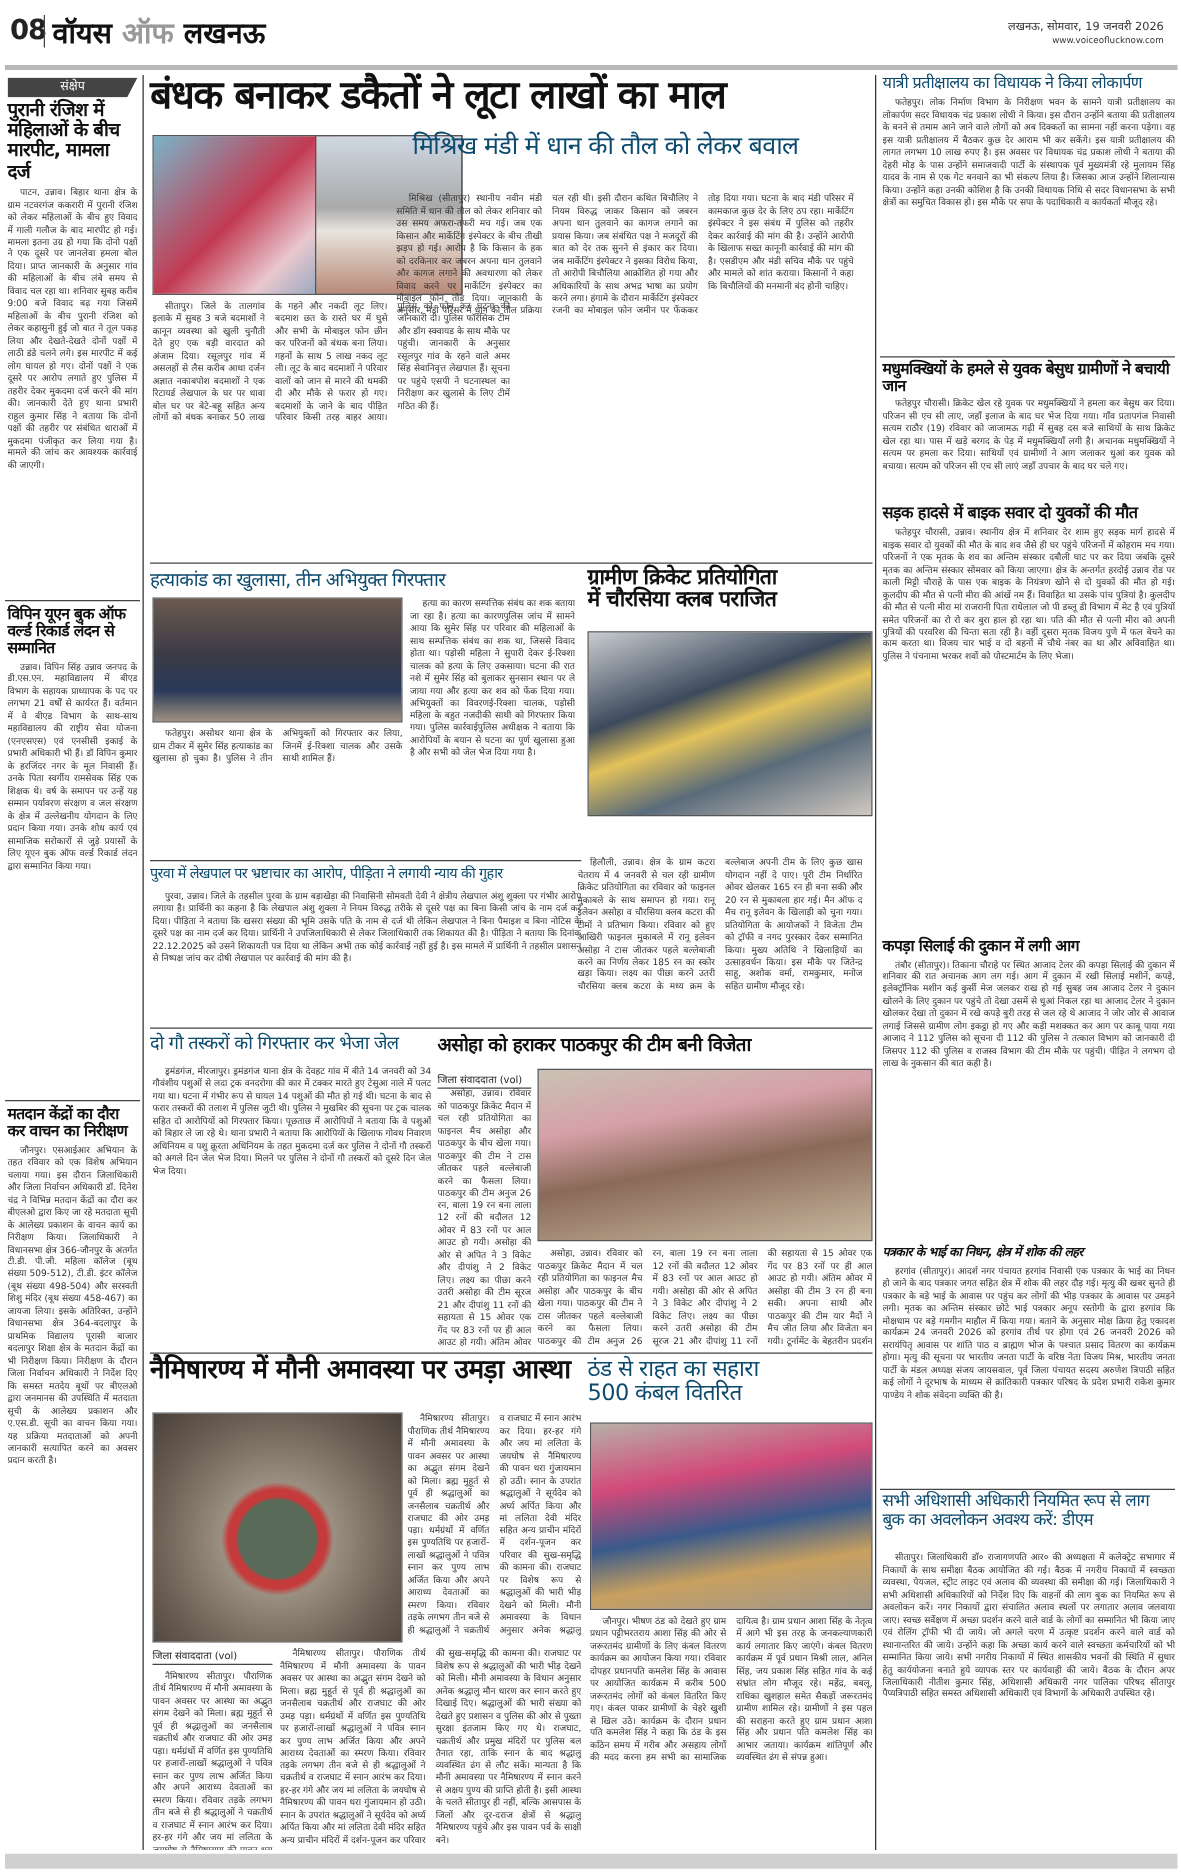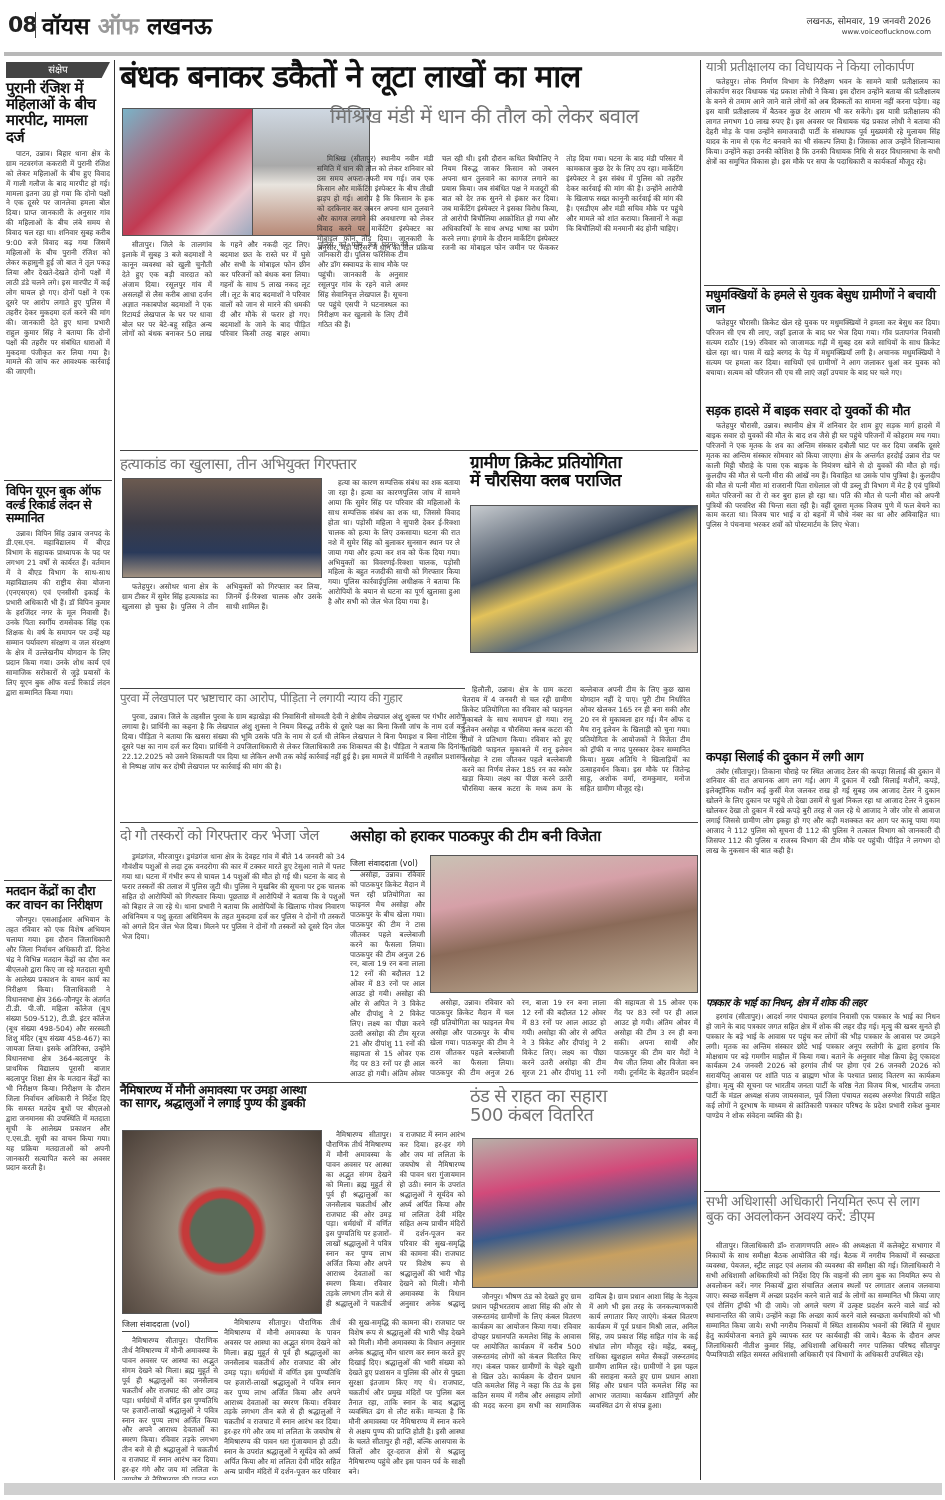--- a/index.html
+++ b/index.html
@@ -11,21 +11,21 @@
   .page-sep { left: 35px; top: 12px; width: 1px; height: 26px; background: #444; }
   .paper-name { left: 42px; top: 9px; font-size: 23px; font-weight: bold; color: #111; }
   .paper-name .mid { color: #999; }
   .section-title { left: 0; width: 945px; top: 8px; text-align: center; font-size: 24px; font-weight: bold; color: #333; }
   .dateline { right: 14px; top: 14px; font-size: 9px; color: #333; }
   .site { right: 14px; top: 28px; font-size: 7px; color: #333; }
   .rule-top { left: 4px; top: 52px; width: 938px; height: 4px; background: #b8b8b8; }
   .rule-bottom { left: 4px; top: 1483px; width: 938px; height: 12px; background: #d0d0d0; }
   .vline { width: 1px; background: #333; }
   .headline { font-weight: bold; color: #111; line-height: 1.08; letter-spacing: -0.5px; }
-  .headline-light { font-weight: normal; color: #737373; line-height: 1.08; letter-spacing: -0.5px; }
+  .headline-light { font-weight: normal; color: #0c4a6e; line-height: 1.08; letter-spacing: -0.5px; }
   .body-text { font-size: 7.2px; line-height: 1.38; color: #333; text-align: justify; overflow: hidden; }
   .body-text p { text-indent: 10px; }
   .cols2 { column-count: 2; column-gap: 8px; }
   .cols3 { column-count: 3; column-gap: 8px; }
   .photo { overflow: hidden; border: 1px solid #555; }
   .sankshep-tab { left: 6px; top: 62px; width: 104px; height: 16px; background: #444; color: #fff; font-size: 10px; text-align: center; line-height: 16px; clip-path: polygon(0 0, 100% 0, 92% 100%, 0 100%); }
   .byline { font-size: 8px; color: #222; border-bottom: 1px solid #444; padding-bottom: 2px; }
 </style>
 </head>
 <body>
@@ -122,23 +122,22 @@
 <div class="abs byline" style="left:350px; top:857px; width:75px;">जिला संवाददाता (vol)</div>
 <div class="abs photo" style="left:430px; top:855px; width:268px; height:138px; background: linear-gradient(170deg,#c9c2b4 0%,#d6a0a8 30%,#8a6a58 55%,#c8b8a0 100%);"></div>
 <div class="abs body-text" style="left:350px; top:870px; width:75px; height:208px;">
     <p>असोहा, उन्नाव। रविवार को पाठकपुर क्रिकेट मैदान में चल रही प्रतियोगिता का फाइनल मैच असोहा और पाठकपुर के बीच खेला गया। पाठकपुर की टीम ने टास जीतकर पहले बल्लेबाजी करने का फैसला लिया। पाठकपुर की टीम अनुज 26 रन, बाला 19 रन बना लाला 12 रनों की बदौलत 12 ओवर में 83 रनों पर आल आउट हो गयी। असोहा की ओर से अपित ने 3 विकेट और दीपांशु ने 2 विकेट लिए। लक्ष्य का पीछा करने उतरी असोहा की टीम सूरज 21 और दीपांशु 11 रनों की सहायता से 15 ओवर एक गेंद पर 83 रनों पर ही आल आउट हो गयी। अंतिम ओवर में असोहा की टीम 3 रन ही बना सकी। अपना साथी और पाठकपुर की टीम यार मैदों ने मैच जीत लिया और विजेता बन गयी। टूर्नामेंट के बेहतरीन प्रदर्शन के लिए मैन ऑफ द सीरीज पाठकपुर के अनुज व मैन ऑफ द मैच पाठकपुर के लाला को चुना गया। विजेता टीम को रानू त्रिवेदी और उप विजेता टीम को राजेश अग्निहोत्री ने ट्रॉफी प्रदान की। इस दौरान सतीश अग्निहोत्री, रामकुमार, प्रवीण, विनीत आदि लोग मौजूद रहे।</p>
   </div>
 <div class="abs body-text cols3" style="left:430px; top:998px; width:268px; height:80px;">
     <p>असोहा, उन्नाव। रविवार को पाठकपुर क्रिकेट मैदान में चल रही प्रतियोगिता का फाइनल मैच असोहा और पाठकपुर के बीच खेला गया। पाठकपुर की टीम ने टास जीतकर पहले बल्लेबाजी करने का फैसला लिया। पाठकपुर की टीम अनुज 26 रन, बाला 19 रन बना लाला 12 रनों की बदौलत 12 ओवर में 83 रनों पर आल आउट हो गयी। असोहा की ओर से अपित ने 3 विकेट और दीपांशु ने 2 विकेट लिए। लक्ष्य का पीछा करने उतरी असोहा की टीम सूरज 21 और दीपांशु 11 रनों की सहायता से 15 ओवर एक गेंद पर 83 रनों पर ही आल आउट हो गयी। अंतिम ओवर में असोहा की टीम 3 रन ही बना सकी। अपना साथी और पाठकपुर की टीम यार मैदों ने मैच जीत लिया और विजेता बन गयी। टूर्नामेंट के बेहतरीन प्रदर्शन के लिए मैन ऑफ द सीरीज पाठकपुर के अनुज व मैन ऑफ द मैच पाठकपुर के लाला को चुना गया। विजेता टीम को रानू त्रिवेदी और उप विजेता टीम को राजेश अग्निहोत्री ने ट्रॉफी प्रदान की। इस दौरान सतीश अग्निहोत्री, रामकुमार, प्रवीण, विनीत आदि लोग मौजूद रहे।</p>
   </div>
 
 <div class="abs" style="left:120px; top:1082px; width:578px; height:1px; background:#444;"></div>
-<div class="abs headline" style="left:120px; top:1084px; width:345px; font-size:12px;">
+<div class="abs headline" style="left:120px; top:1084px; width:345px; font-size:21px;">
   <div>नैमिषारण्य में मौनी अमावस्या पर उमड़ा आस्था</div>
-  <div>का सागर, श्रद्धालुओं ने लगाई पुण्य की डुबकी</div>
 </div>
 <div class="abs photo" style="left:122px; top:1130px; width:200px; height:184px; background: radial-gradient(ellipse at 50% 55%, #5a6a58 0%, #5a6a58 22%, #c53a3a 24%, #c53a3a 28%, #9a8f80 32%, #6b5e54 70%, #4a4038 100%);"></div>
 <div class="abs byline" style="left:122px; top:1318px; width:96px;">जिला संवाददाता (vol)</div>
 <div class="abs body-text" style="left:122px; top:1336px; width:96px; height:144px;">
     <p>नैमिषारण्य सीतापुर। पौराणिक तीर्थ नैमिषारण्य में मौनी अमावस्या के पावन अवसर पर आस्था का अद्भुत संगम देखने को मिला। ब्रह्म मुहूर्त से पूर्व ही श्रद्धालुओं का जनसैलाब चक्रतीर्थ और राजघाट की ओर उमड़ पड़ा। धर्मग्रंथों में वर्णित इस पुण्यतिथि पर हजारों-लाखों श्रद्धालुओं ने पवित्र स्नान कर पुण्य लाभ अर्जित किया और अपने आराध्य देवताओं का स्मरण किया। रविवार तड़के लगभग तीन बजे से ही श्रद्धालुओं ने चक्रतीर्थ व राजघाट में स्नान आरंभ कर दिया। हर-हर गंगे और जय मां ललिता के जयघोष से नैमिषारण्य की पावन धरा गुंजायमान हो उठी। स्नान के उपरांत श्रद्धालुओं ने सूर्यदेव को अर्घ्य अर्पित किया और मां ललिता देवी मंदिर सहित अन्य प्राचीन मंदिरों में दर्शन-पूजन कर परिवार की सुख-समृद्धि की कामना की। राजघाट पर विशेष रूप से श्रद्धालुओं की भारी भीड़ देखने को मिली। मौनी अमावस्या के विधान अनुसार अनेक श्रद्धालु मौन धारण कर स्नान करते हुए दिखाई दिए। श्रद्धालुओं की भारी संख्या को देखते हुए प्रशासन व पुलिस की ओर से पुख्ता सुरक्षा इंतजाम किए गए थे। राजघाट, चक्रतीर्थ और प्रमुख मंदिरों पर पुलिस बल तैनात रहा, ताकि स्नान के बाद श्रद्धालु व्यवस्थित ढंग से लौट सकें। मान्यता है कि मौनी अमावस्या पर नैमिषारण्य में स्नान करने से अक्षय पुण्य की प्राप्ति होती है। इसी आस्था के चलते सीतापुर ही नहीं, बल्कि आसपास के जिलों और दूर-दराज क्षेत्रों से श्रद्धालु नैमिषारण्य पहुंचे और इस पावन पर्व के साक्षी बने।</p>
   </div>
 <div class="abs body-text cols2" style="left:224px; top:1318px; width:241px; height:162px;">
     <p>नैमिषारण्य सीतापुर। पौराणिक तीर्थ नैमिषारण्य में मौनी अमावस्या के पावन अवसर पर आस्था का अद्भुत संगम देखने को मिला। ब्रह्म मुहूर्त से पूर्व ही श्रद्धालुओं का जनसैलाब चक्रतीर्थ और राजघाट की ओर उमड़ पड़ा। धर्मग्रंथों में वर्णित इस पुण्यतिथि पर हजारों-लाखों श्रद्धालुओं ने पवित्र स्नान कर पुण्य लाभ अर्जित किया और अपने आराध्य देवताओं का स्मरण किया। रविवार तड़के लगभग तीन बजे से ही श्रद्धालुओं ने चक्रतीर्थ व राजघाट में स्नान आरंभ कर दिया। हर-हर गंगे और जय मां ललिता के जयघोष से नैमिषारण्य की पावन धरा गुंजायमान हो उठी। स्नान के उपरांत श्रद्धालुओं ने सूर्यदेव को अर्घ्य अर्पित किया और मां ललिता देवी मंदिर सहित अन्य प्राचीन मंदिरों में दर्शन-पूजन कर परिवार की सुख-समृद्धि की कामना की। राजघाट पर विशेष रूप से श्रद्धालुओं की भारी भीड़ देखने को मिली। मौनी अमावस्या के विधान अनुसार अनेक श्रद्धालु मौन धारण कर स्नान करते हुए दिखाई दिए। श्रद्धालुओं की भारी संख्या को देखते हुए प्रशासन व पुलिस की ओर से पुख्ता सुरक्षा इंतजाम किए गए थे। राजघाट, चक्रतीर्थ और प्रमुख मंदिरों पर पुलिस बल तैनात रहा, ताकि स्नान के बाद श्रद्धालु व्यवस्थित ढंग से लौट सकें। मान्यता है कि मौनी अमावस्या पर नैमिषारण्य में स्नान करने से अक्षय पुण्य की प्राप्ति होती है। इसी आस्था के चलते सीतापुर ही नहीं, बल्कि आसपास के जिलों और दूर-दराज क्षेत्रों से श्रद्धालु नैमिषारण्य पहुंचे और इस पावन पर्व के साक्षी बने।</p>
   </div>
 <div class="abs body-text cols2" style="left:326px; top:1130px; width:139px; height:184px;">

